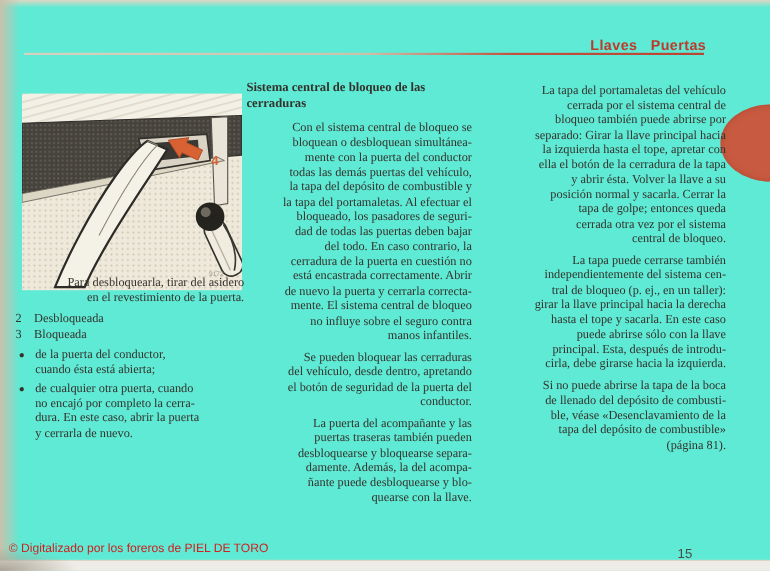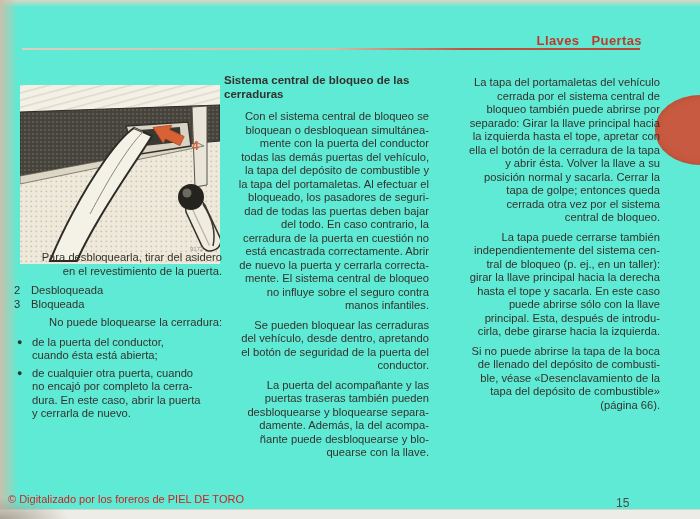--- a/index.html
+++ b/index.html
@@ -21,21 +21,21 @@
   .header-title{position:absolute;top:33px;right:58px;
     font-size:13px;font-weight:bold;color:#bd3a2a;white-space:pre;letter-spacing:.4px;}
   .header-rule{position:absolute;left:22px;top:48px;width:618px;height:2px;
     background:linear-gradient(to right,#d8d1bf 0%,#cfc0ab 50%,#c05140 72%,#bb4433 100%);}
 
   .index-tab{position:absolute;top:95px;right:-45px;width:90px;height:70px;
     border-radius:50%;background:#c75a40;box-shadow:inset 0 0 6px #b34a33;}
 
   .figure{position:absolute;left:20px;top:85px;width:200px;height:179px;}
 
-  .col{position:absolute;font-size:11.2px;line-height:13.5px;}
+  .col{position:absolute;font-size:11.2px;line-height:13.5px;font-family:Liberation Serif, serif;}
   .col p{margin:0 0 6px 0;white-space:pre-line;text-align:right;}
   .col-left{left:14px;top:251px;width:208px;}
   .col-mid{left:224px;top:74px;width:205px;}
   .col-right{left:440px;top:76px;width:220px;}
   .col h3{margin:0 0 9px 0;font-size:11.5px;line-height:13.5px;font-weight:bold;white-space:pre-line;}
 
   .numlist{margin:1px 0 5px 0;}
   .numrow{display:flex;}
   .numrow .num{width:17px;flex:0 0 17px;}
   .bullets{margin-top:1px;}
@@ -120,21 +120,20 @@
       <div class="numrow">
         <span class="num">2</span>
         <span>Desbloqueada</span>
       </div>
       <div class="numrow">
         <span class="num">3</span>
         <span>Bloqueada</span>
       </div>
     </div>
 
-    <p>No puede bloquearse la cerradura:</p>
 
     <div class="bullets">
       <div class="bullet-row">
         <span class="dot">●</span>
         <span class="btext">de la puerta del conductor,
 cuando ésta está abierta;</span>
       </div>
       <div class="bullet-row">
         <span class="dot">●</span>
         <span class="btext">de cualquier otra puerta, cuando
@@ -192,21 +191,21 @@
 tral de bloqueo (p. ej., en un taller):
 girar la llave principal hacia la derecha
 hasta el tope y sacarla. En este caso
 puede abrirse sólo con la llave
 principal. Esta, después de introdu-
 cirla, debe girarse hacia la izquierda.</p>
     <p>Si no puede abrirse la tapa de la boca
 de llenado del depósito de combusti-
 ble, véase «Desenclavamiento de la
 tapa del depósito de combustible»
-(página 66).</p>
+(página 81).</p>
   </div>
 
   <div class="page-number">15</div>
   <div class="watermark">© Digitalizado por los foreros de PIEL DE TORO</div>
 
   <div class="edge-bottom"></div>
   <div class="corner-smudge"></div>
 
 </div>
 

